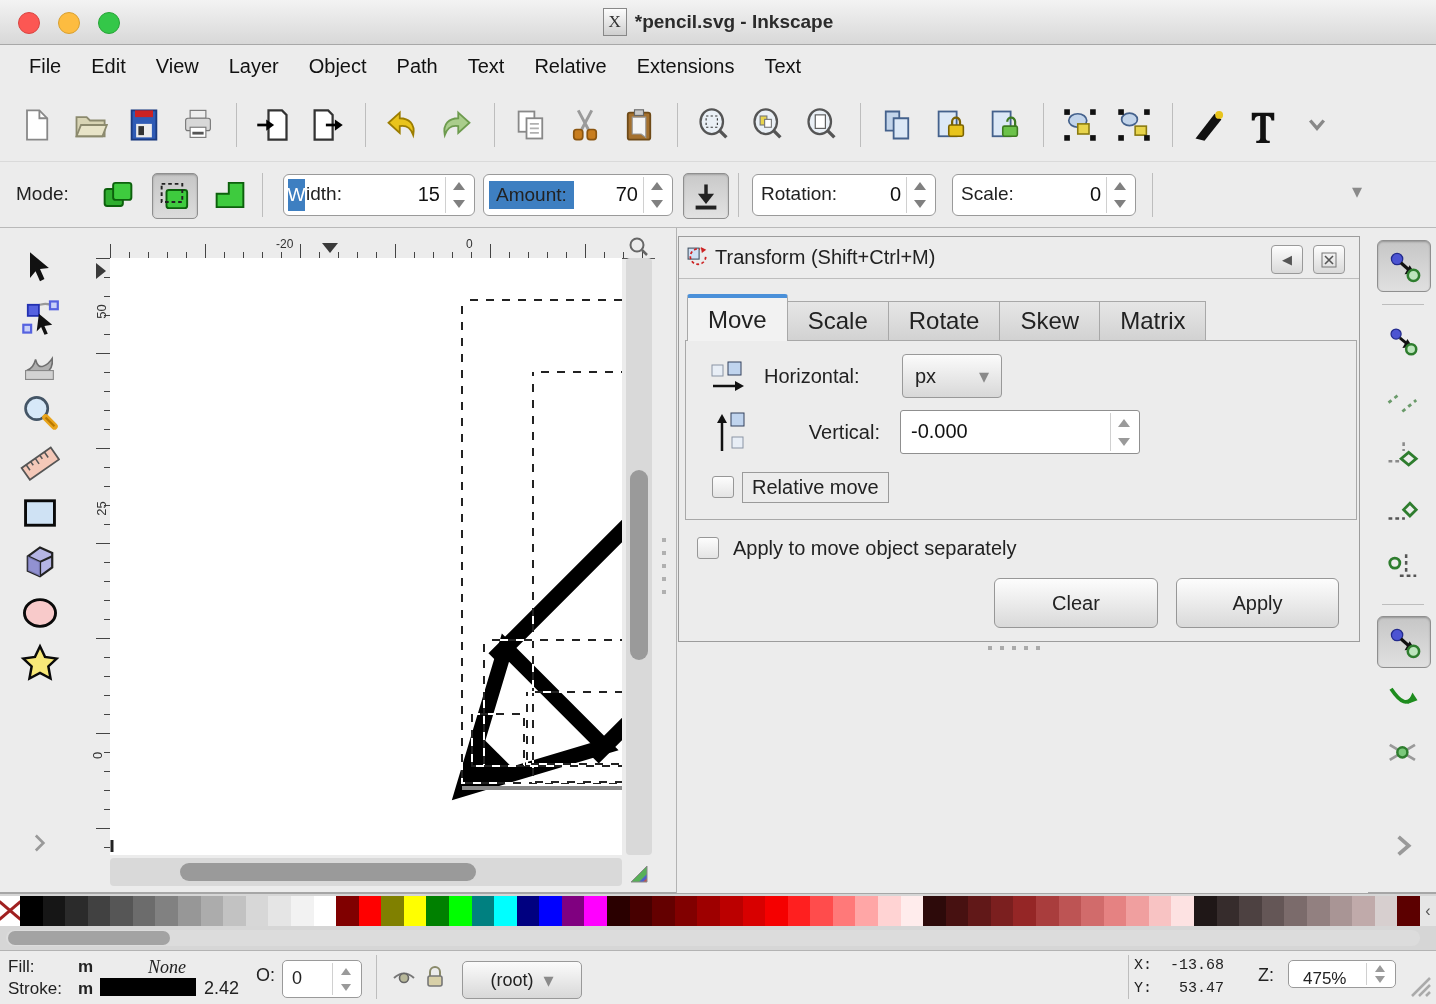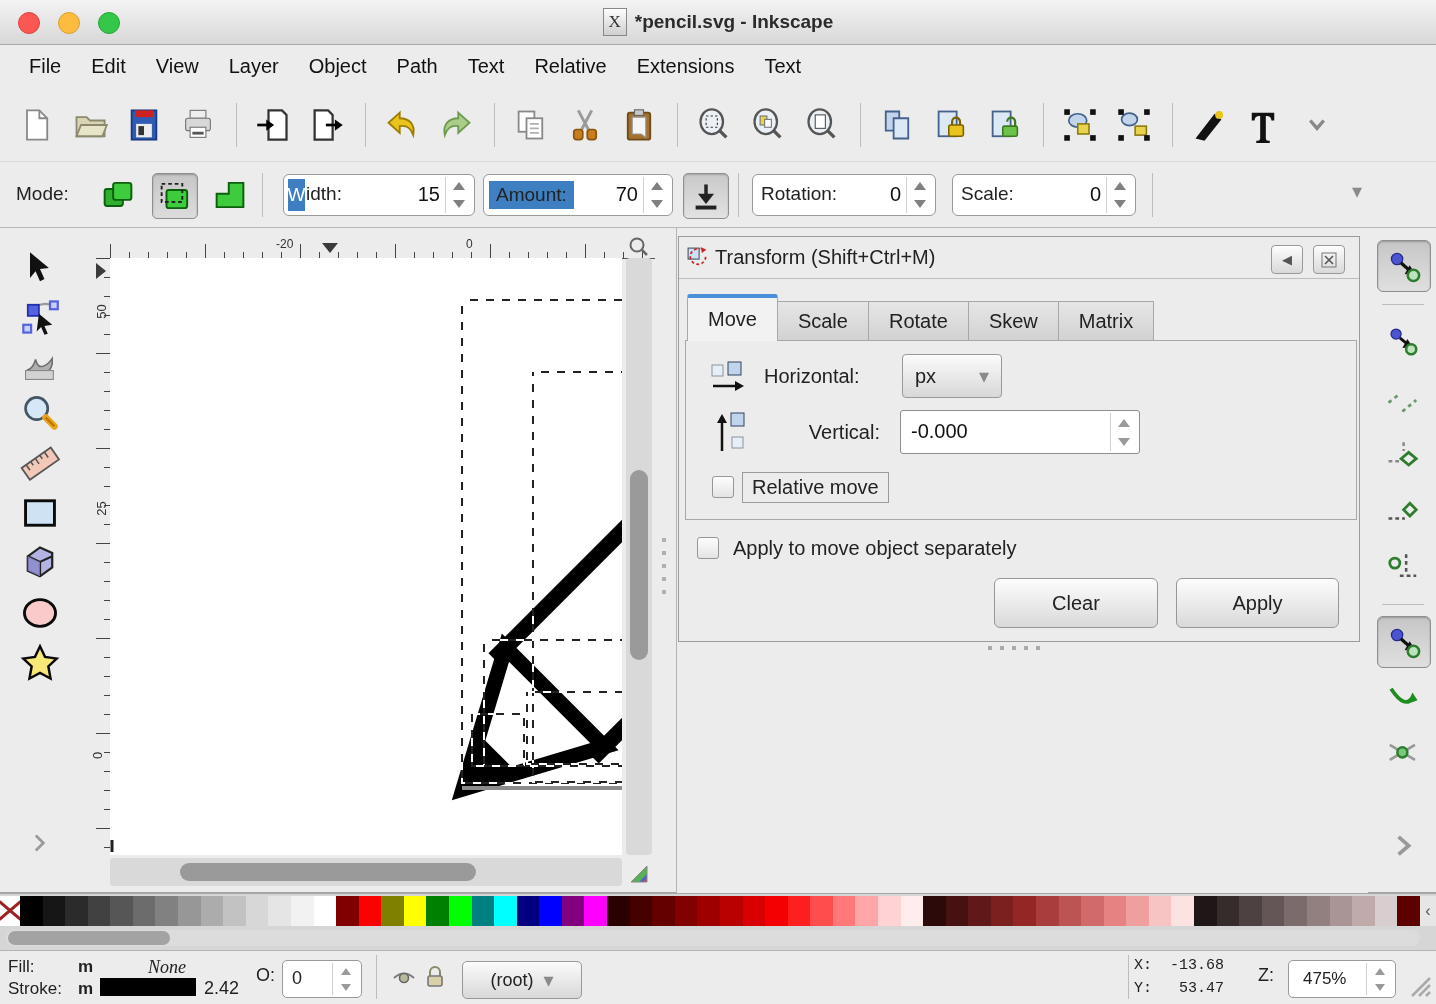--- a/index.html
+++ b/index.html
@@ -65,21 +65,21 @@
   .dock-grip{position:absolute;left:662px;top:310px;display:flex;flex-direction:column;gap:9px;}
   .dock-grip div{width:4px;height:4px;background:#b0b0b0;}
   .dock{position:absolute;left:676px;top:0;width:692px;height:665px;background:#ececec;border-left:1px solid #b3b3b3;box-sizing:border-box;}
 
   
   .dialog{position:absolute;left:678px;top:8px;width:682px;height:406px;border:1px solid #9c9c9c;background:#ececec;box-sizing:border-box;}
   .dlg-header{position:absolute;left:0;top:0;right:0;height:42px;border-bottom:1px solid #bdbdbd;display:flex;align-items:center;padding-left:8px;box-sizing:border-box;}
   .dlg-title{font-size:20px;color:#222;margin-left:6px;}
   .dlg-btn{position:absolute;top:8px;width:30px;height:27px;background:linear-gradient(#fdfdfd,#d9d9d9);border:1px solid #999;border-radius:4px;display:flex;align-items:center;justify-content:center;font-size:13px;color:#555;}
   .tabs{position:absolute;left:8px;top:58px;height:46px;display:flex;align-items:flex-end;}
-  .tab{height:40px;padding:7px 20px;display:flex;align-items:center;font-size:20px;color:#222;background:linear-gradient(#e6e6e6,#d2d2d2);border:1px solid #a8a8a8;border-left:none;box-sizing:border-box;}
+  .tab{height:40px;padding:7px 20px;display:flex;align-items:center;font-size:24px;color:#222;background:linear-gradient(#e6e6e6,#d2d2d2);border:1px solid #a8a8a8;border-left:none;box-sizing:border-box;}
   .tab:first-child{border-left:1px solid #a8a8a8;}
   .tab.active{height:47px;background:#f2f2f2;border-top:4px solid #4a90d9;border-bottom:none;border-radius:3px 3px 0 0;position:relative;z-index:2;}
   .frame{position:absolute;left:6px;top:103px;width:670px;height:178px;border:1px solid #a8a8a8;background:#ececec;}
   .frow{position:absolute;left:0;right:0;display:flex;align-items:center;}
   .flabel{font-size:20px;color:#222;}
   .entry{position:relative;background:#fff;border:1px solid #8f8f8f;border-radius:3px;height:44px;box-sizing:border-box;}
   .entry .etext{position:absolute;left:10px;top:9px;font-size:20px;color:#111;}
   .entry .sel{background:#3e7fc1;color:#fff;padding:0 2px;}
   .unit-dd{position:absolute;display:flex;align-items:center;justify-content:space-between;padding:0 12px;background:linear-gradient(#fbfbfb,#d8d8d8);border:1px solid #999;border-radius:4px;font-size:20px;color:#222;box-sizing:border-box;}
   .checkbox{width:20px;height:20px;background:linear-gradient(#fdfdfd,#e4e4e4);border:1px solid #979797;border-radius:3px;}
@@ -845,21 +845,21 @@
   <div class="layer-dd">
     <span>(root)</span>
       <span class="chev">▾</span>
   </div>
   <div class="sb-sep" style="left:1128px"></div>
   <div class="coords">
     <span>X:</span><span class="cv">-13.68</span><br>
     <span>Y:</span><span class="cv">53.47</span>
   </div>
   <span class="abs" style="left:1258px;top:14px;font-size:18px">Z:</span>
-  <div class="sb-spin" style="left:1288px;top:9px;width:108px;height:38px">
+  <div class="sb-spin" style="left:1288px;top:9px;width:108px;height:28px">
     <span class="abs" style="left:14px;top:8px;font-size:17px">475%</span>
     <div class="spinner">
         <div class="uarr" style="border-bottom-color:#9a9a9a;border-left-width:5px;border-right-width:5px;border-bottom-width:7px"></div>
         <div class="darr" style="border-top-color:#9a9a9a;border-left-width:5px;border-right-width:5px;border-top-width:7px"></div>
       </div>
   </div>
   <svg class="abs" style="left:1408px;top:972px;position:fixed" width="24" height="26" viewBox="0 0 24 26">
       <path d="M4 24L22 6M11 24L22 13M18 24l4-4" stroke="#aaa" stroke-width="2.5"></path>
     </svg>
 </div>

